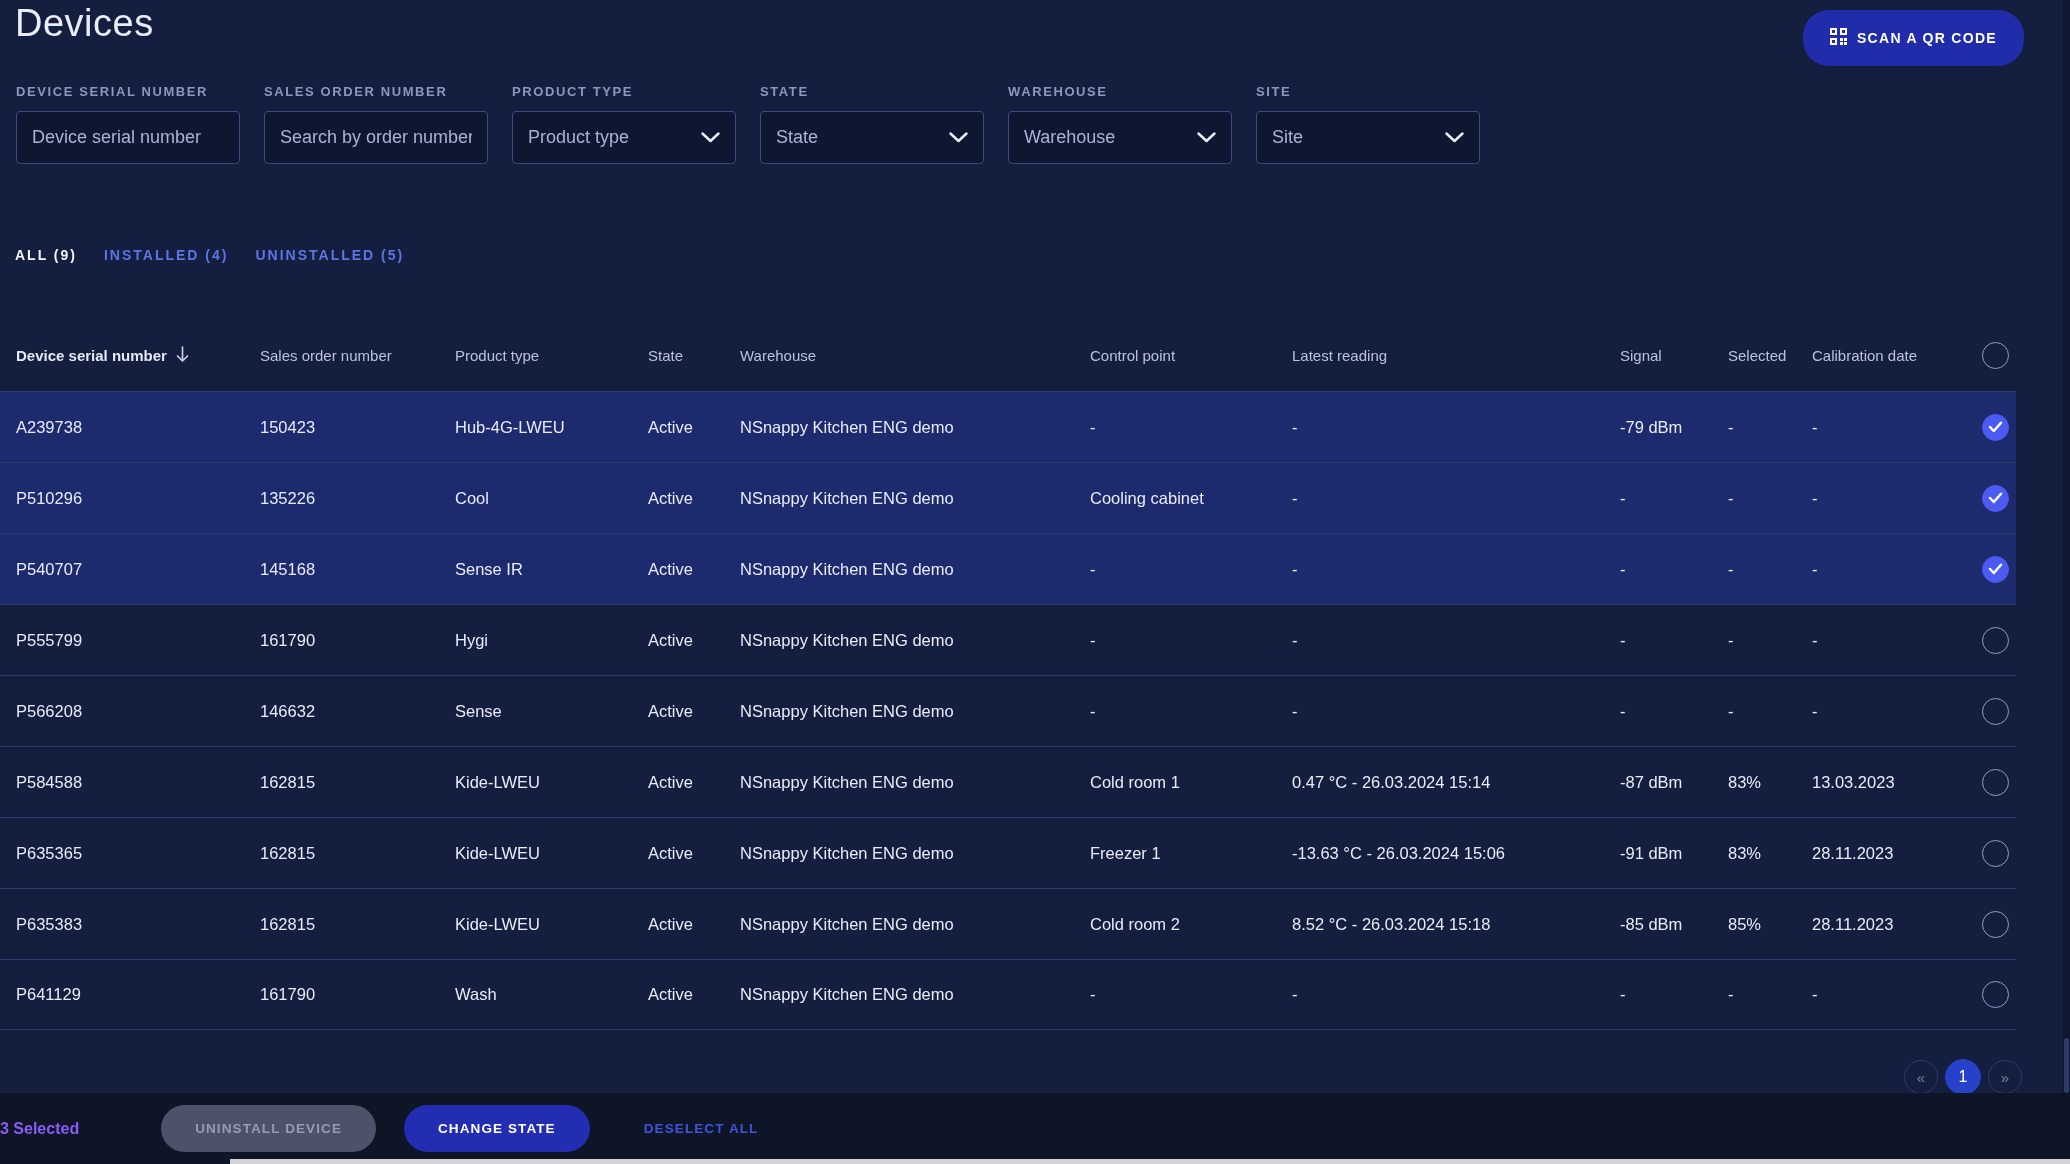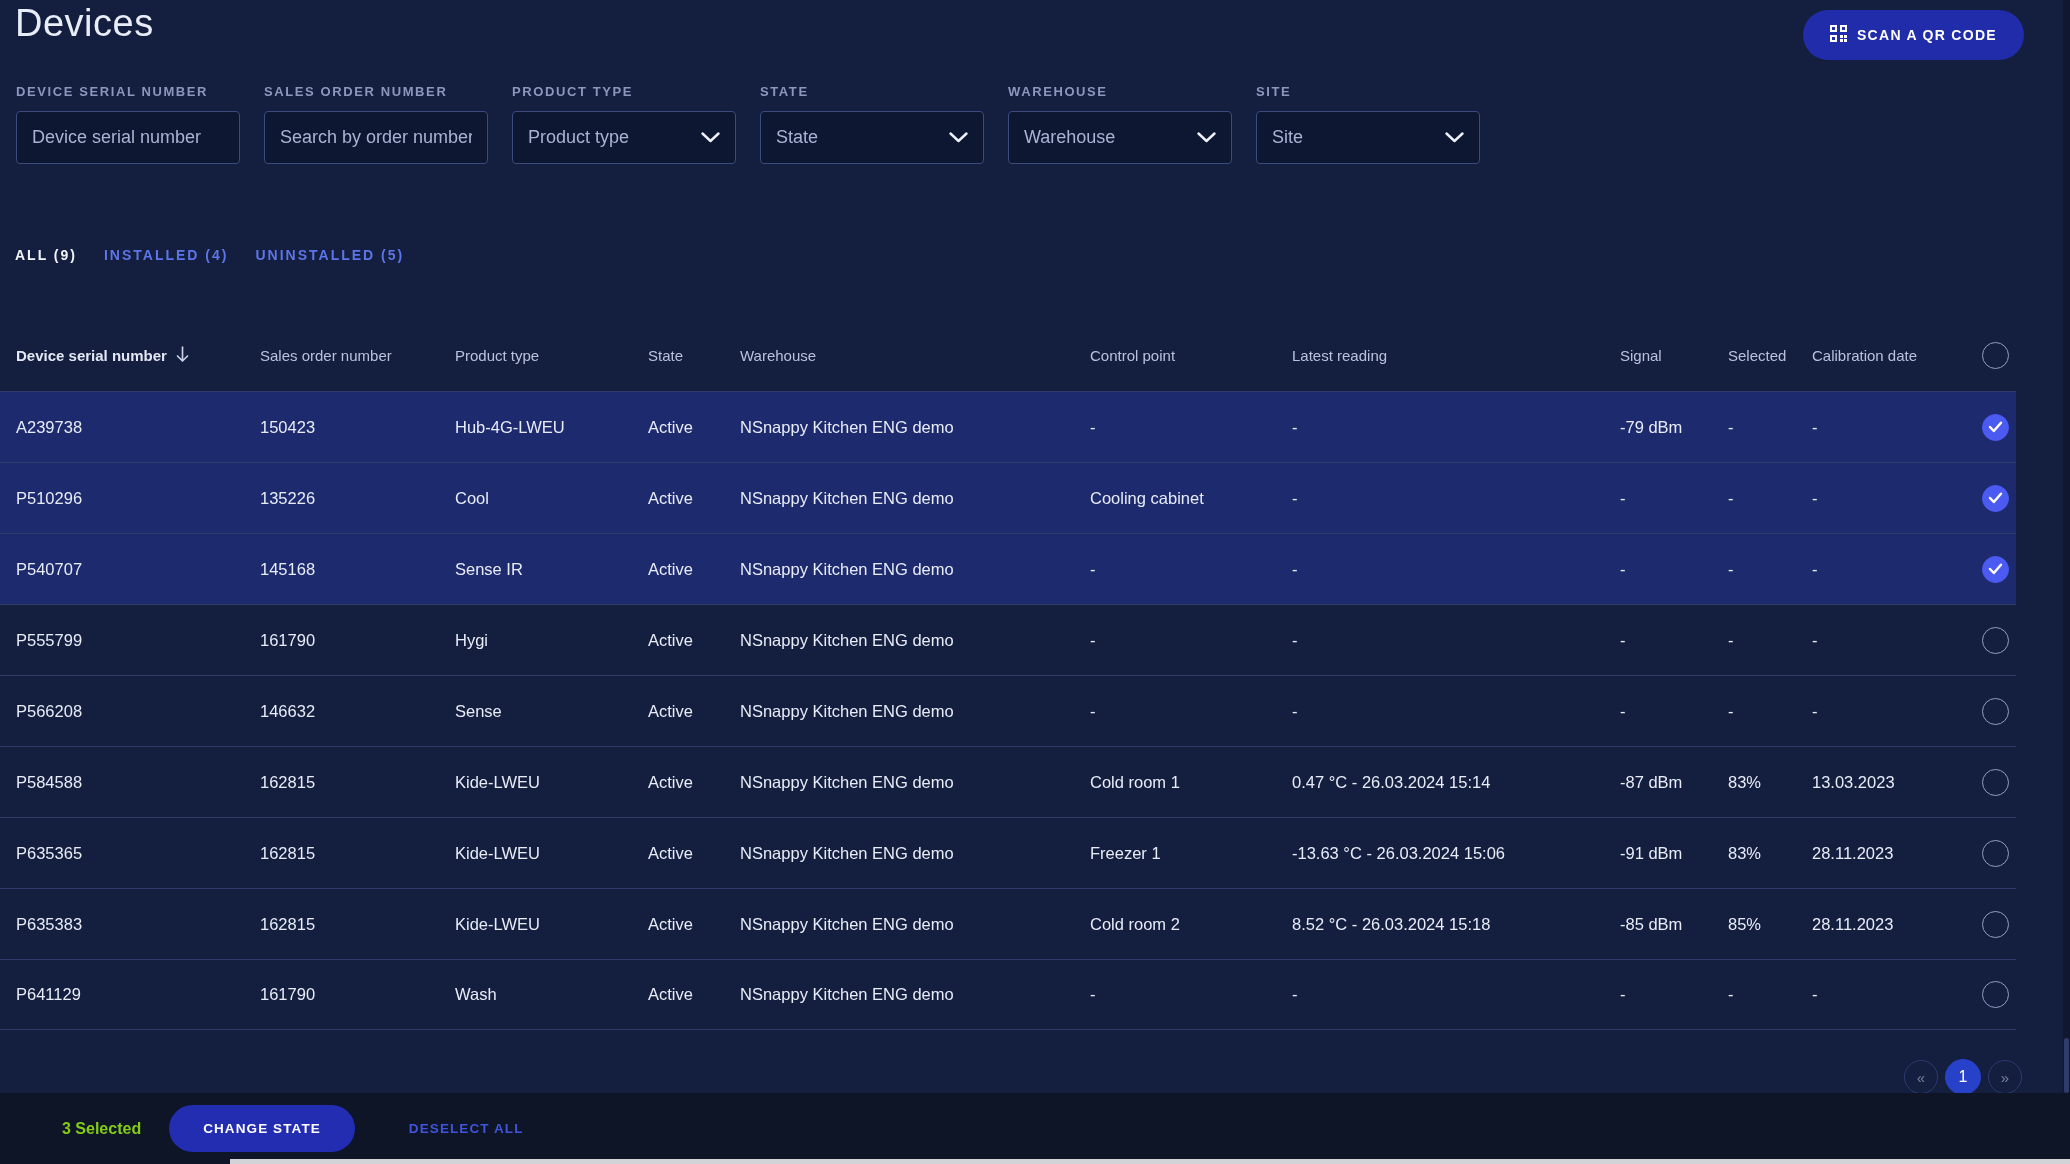--- a/index.html
+++ b/index.html
@@ -7,21 +7,21 @@
   body {
     background:#141e3e;
     font-family:"Liberation Sans", sans-serif;
     color:#e8ecf8;
     position:relative;
     overflow:hidden;
   }
   
   .page-title{ position:absolute; left:15px; top:2px; font-size:38px; font-weight:400; color:#e9edf8; letter-spacing:.5px; }
   .scan-btn{
-    position:absolute; right:46px; top:10px; height:50px; padding:0 27px;
+    position:absolute; right:46px; top:10px; height:56px; padding:0 27px;
     border-radius:26px; background:#212cab; border:none; cursor:pointer;
     color:#fff; font-weight:bold; font-size:14px; letter-spacing:1.3px;
     display:flex; align-items:center; gap:10px; font-family:inherit;
   }
   
   .filters{ position:absolute; left:16px; top:84px; display:flex; gap:24px; }
   .filter{ width:224px; }
   .filter-label{ font-size:13px; font-weight:bold; letter-spacing:1.6px; color:#8d97bd; margin-bottom:12px; }
   .filter-box{
     height:53px; background:#0d1731; border:1px solid #3c4a7d; border-radius:4px;
@@ -64,21 +64,21 @@
     width:34px; height:34px; border-radius:50%; border:1px solid #2b3a74; background:transparent;
     color:#79819f; display:flex; align-items:center; justify-content:center;
     font-size:15px; cursor:pointer; font-family:inherit;
   }
   .page-btn.current{ width:36px; height:36px; background:#2741c9; border-color:#2741c9; color:#fff; font-size:16px; }
   
   .bottom-bar{
     position:absolute; left:0; bottom:0; width:100%; height:71px; background:#0d1527;
     display:flex; align-items:center;
   }
-  .selected-count{ margin-left:62px; font-size:16px; font-weight:bold; color:#84cc16; }
+  .selected-count{ font-size:16px; font-weight:bold; color:#8b5cf6; }
   .bar-btn{
     height:47px; border-radius:24px; border:none; cursor:pointer; font-family:inherit;
     font-size:13.5px; font-weight:bold; letter-spacing:1.1px; padding:0 34px;
   }
   .bar-btn.disabled{ margin-left:82px; background:#4b5269; color:#969db1; cursor:default; }
   .bar-btn.primary{ background:#222db2; color:#fff; }
   .bar-btn.warehouse{ margin-left:27px; }
   .bar-btn.state{ margin-left:28px;text-align:center; }
   .deselect-link{ margin-left:54px; font-size:13.5px; font-weight:bold; letter-spacing:1.1px; color:#4053dd; cursor:pointer; }
   .bottom-strip{ position:absolute; left:230px; right:0; bottom:0; height:5px; background:#d2d3d6; z-index:6; }
@@ -356,20 +356,21 @@
 </div>
 
 <div class="pagination">
   <button class="page-btn">«</button>
   <button class="page-btn current">1</button>
   <button class="page-btn">»</button>
 </div>
 
 <div class="bottom-bar">
   <span class="selected-count">3 Selected</span>
+  <button class="bar-btn disabled" disabled="">UNINSTALL DEVICE</button>
   <button class="bar-btn primary state">CHANGE STATE</button>
   <span class="deselect-link">DESELECT ALL</span>
 </div>
 
 <div class="scroll-track">
   <div class="scroll-thumb"></div>
 </div>
 <div class="bottom-strip"></div>
 
 </body></html>

